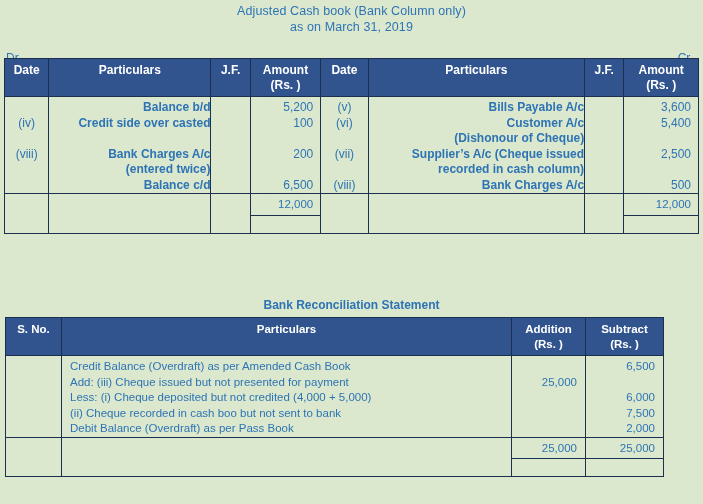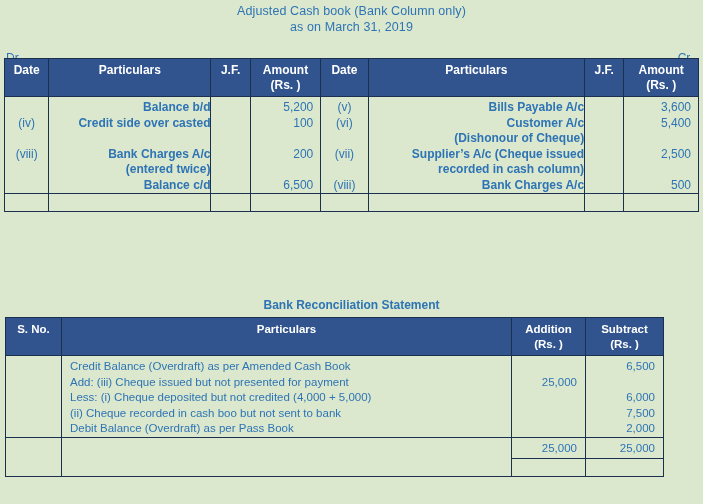--- a/index.html
+++ b/index.html
@@ -277,20 +277,30 @@
               <div class="line">3,600</div>
               <div class="line">5,400</div>
               <div class="line blank">&nbsp;</div>
               <div class="line">2,500</div>
               <div class="line blank">&nbsp;</div>
               <div class="line">500</div>
             </div>
       </td>
     </tr>
 
+    <tr class="total-row">
+      <td class="blank-side"></td>
+      <td class="blank-side"></td>
+      <td class="blank-side"></td>
+      <td>12,000</td>
+      <td class="blank-side"></td>
+      <td class="blank-side"></td>
+      <td class="blank-side"></td>
+      <td>12,000</td>
+    </tr>
 
     <tr class="tail-row">
       <td></td>
       <td></td>
       <td></td>
       <td class="ruled"></td>
       <td></td>
       <td></td>
       <td></td>
       <td class="ruled"></td>

